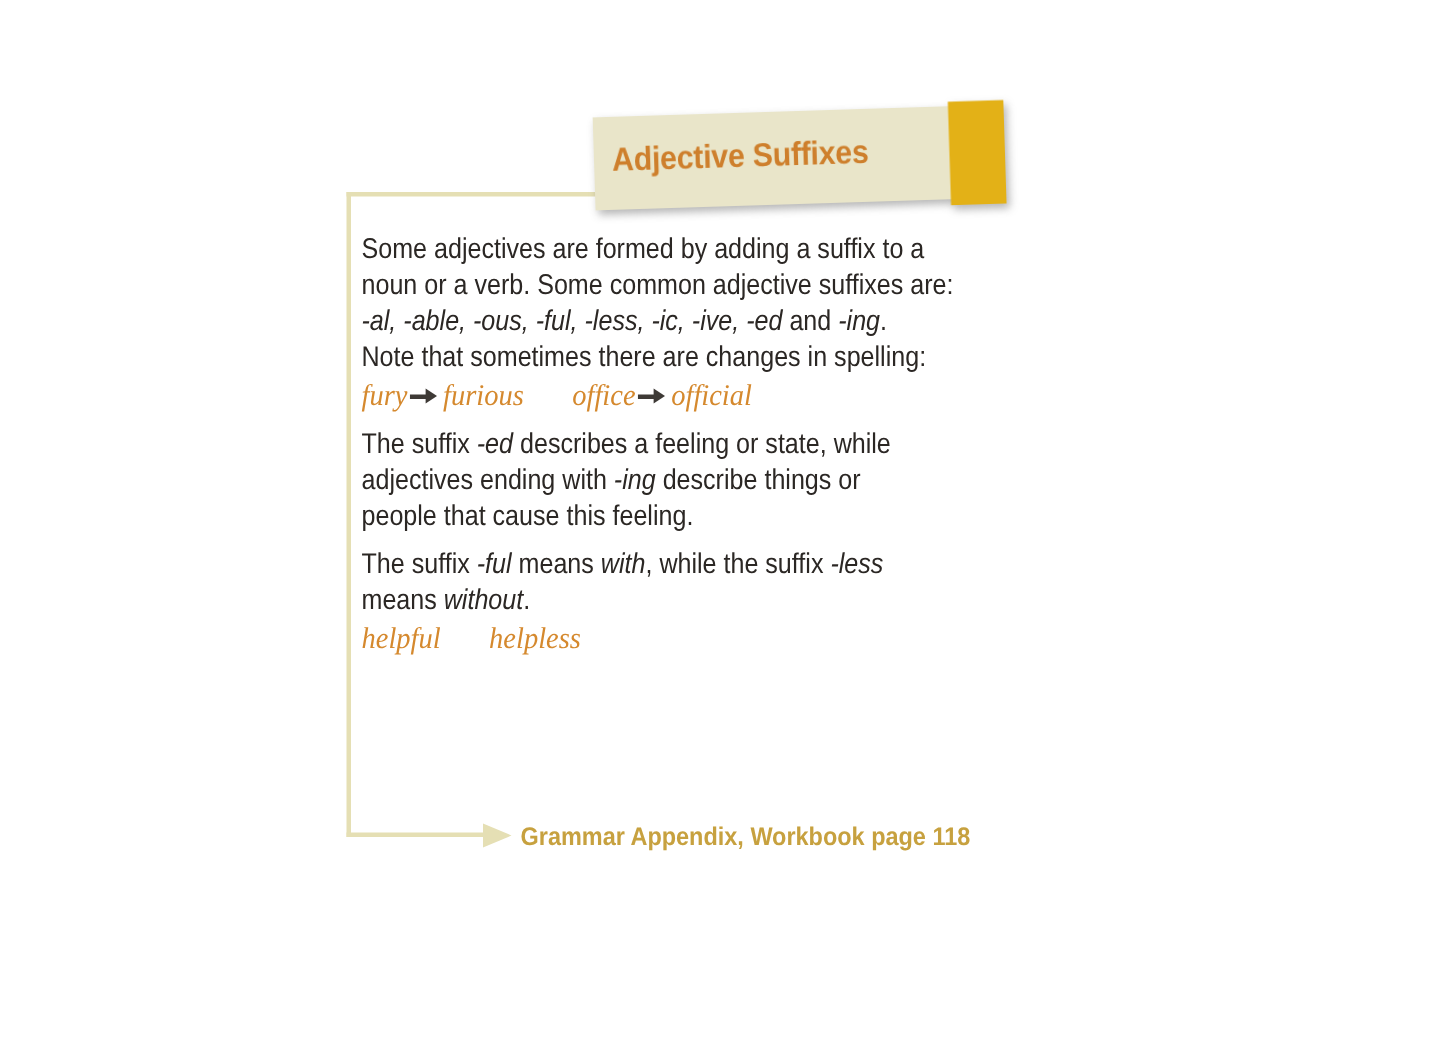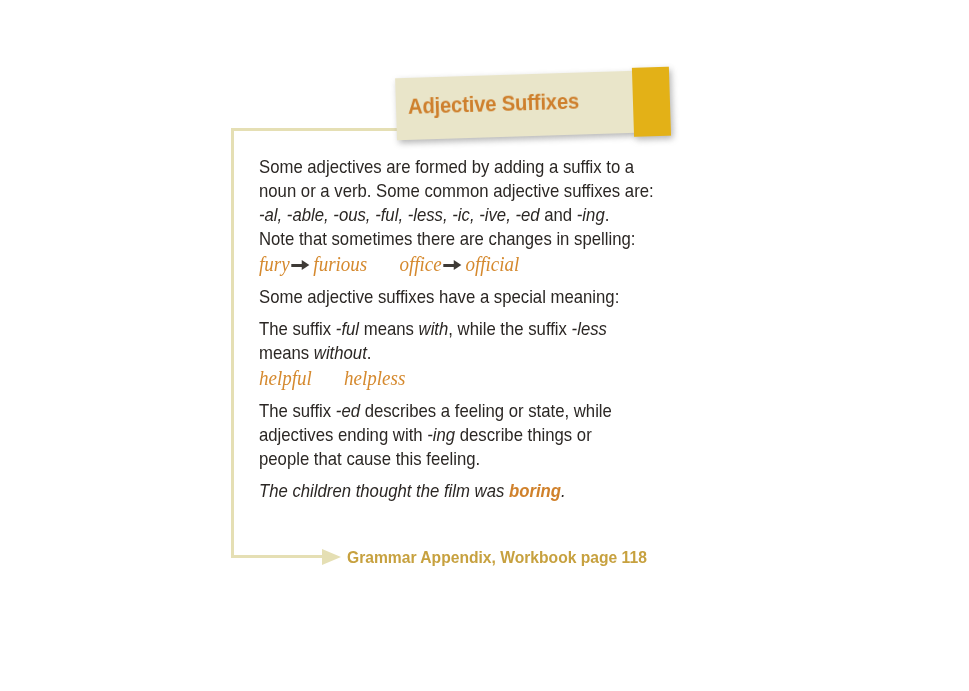--- a/index.html
+++ b/index.html
@@ -45,21 +45,21 @@
   .tab-beige{position:absolute;inset:0;background:var(--tab-bg);}
   .tab-gold{position:absolute;right:-2px;top:-3px;bottom:-4px;width:37px;background:var(--tab-accent);}
   .tab-title{
     position:absolute;left:12px;top:16px;
     font-size:22px;font-weight:bold;color:var(--title);
     white-space:nowrap;letter-spacing:-0.2px;
     transform:scaleX(0.92);transform-origin:0 50%;
   }
 
   
-  .content{position:absolute;left:259px;top:155px;width:430px;z-index:2;color:var(--body-text);}
+  .content{position:absolute;left:241px;top:155px;width:430px;z-index:2;color:var(--body-text);}
   .para{margin-bottom:8px;}
   .line{
     font-size:19px;line-height:24px;white-space:pre;
     transform:scaleX(0.88);transform-origin:0 50%;
   }
   .line-example{
     font-family:"Liberation Serif",serif;
     font-style:italic;
     font-size:20px;line-height:26px;
     color:var(--example-orange);
@@ -107,32 +107,26 @@
 
   <div class="content">
     <div class="para">
         <div class="line"><span class="seg-n">Some adjectives are formed by adding a suffix to a</span></div>
         <div class="line"><span class="seg-n">noun or a verb. Some common adjective suffixes are:</span></div>
         <div class="line"><span class="seg-i">-al, -able, -ous, -ful, -less, -ic, -ive, -ed</span><span class="seg-n"> and </span><span class="seg-i">-ing</span><span class="seg-n">.</span></div>
         <div class="line"><span class="seg-n">Note that sometimes there are changes in spelling:</span></div>
         <div class="line line-example"><span class="seg-os">fury</span><span class="seg-ar"></span><span class="seg-os">furious</span><span class="seg-gap"></span><span class="seg-os">office</span><span class="seg-ar"></span><span class="seg-os">official</span></div>
       </div>
     <div class="para">
-        <div class="line"><span class="seg-n">Some adjective suffixes have a special meaning:</span></div>
+        <div class="line"><span class="seg-n">The suffix </span><span class="seg-i">-ed</span><span class="seg-n"> describes a feeling or state, while</span></div>
+        <div class="line"><span class="seg-n">adjectives ending with </span><span class="seg-i">-ing</span><span class="seg-n"> describe things or</span></div>
+        <div class="line"><span class="seg-n">people that cause this feeling.</span></div>
       </div>
     <div class="para">
         <div class="line"><span class="seg-n">The suffix </span><span class="seg-i">-ful</span><span class="seg-n"> means </span><span class="seg-i">with</span><span class="seg-n">, while the suffix </span><span class="seg-i">-less</span></div>
         <div class="line"><span class="seg-n">means </span><span class="seg-i">without</span><span class="seg-n">.</span></div>
         <div class="line line-example"><span class="seg-os">helpful</span><span class="seg-gap"></span><span class="seg-os">helpless</span></div>
-      </div>
-    <div class="para">
-        <div class="line"><span class="seg-n">The suffix </span><span class="seg-i">-ed</span><span class="seg-n"> describes a feeling or state, while</span></div>
-        <div class="line"><span class="seg-n">adjectives ending with </span><span class="seg-i">-ing</span><span class="seg-n"> describe things or</span></div>
-        <div class="line"><span class="seg-n">people that cause this feeling.</span></div>
-      </div>
-    <div class="para">
-        <div class="line"><span class="seg-i">The children thought the film was </span><span class="seg-ob">boring</span><span class="seg-i">.</span></div>
       </div>
   </div>
 
   <div class="footer-ref">Grammar Appendix, Workbook page 118</div>
 
 </div>
 
 </body></html>

